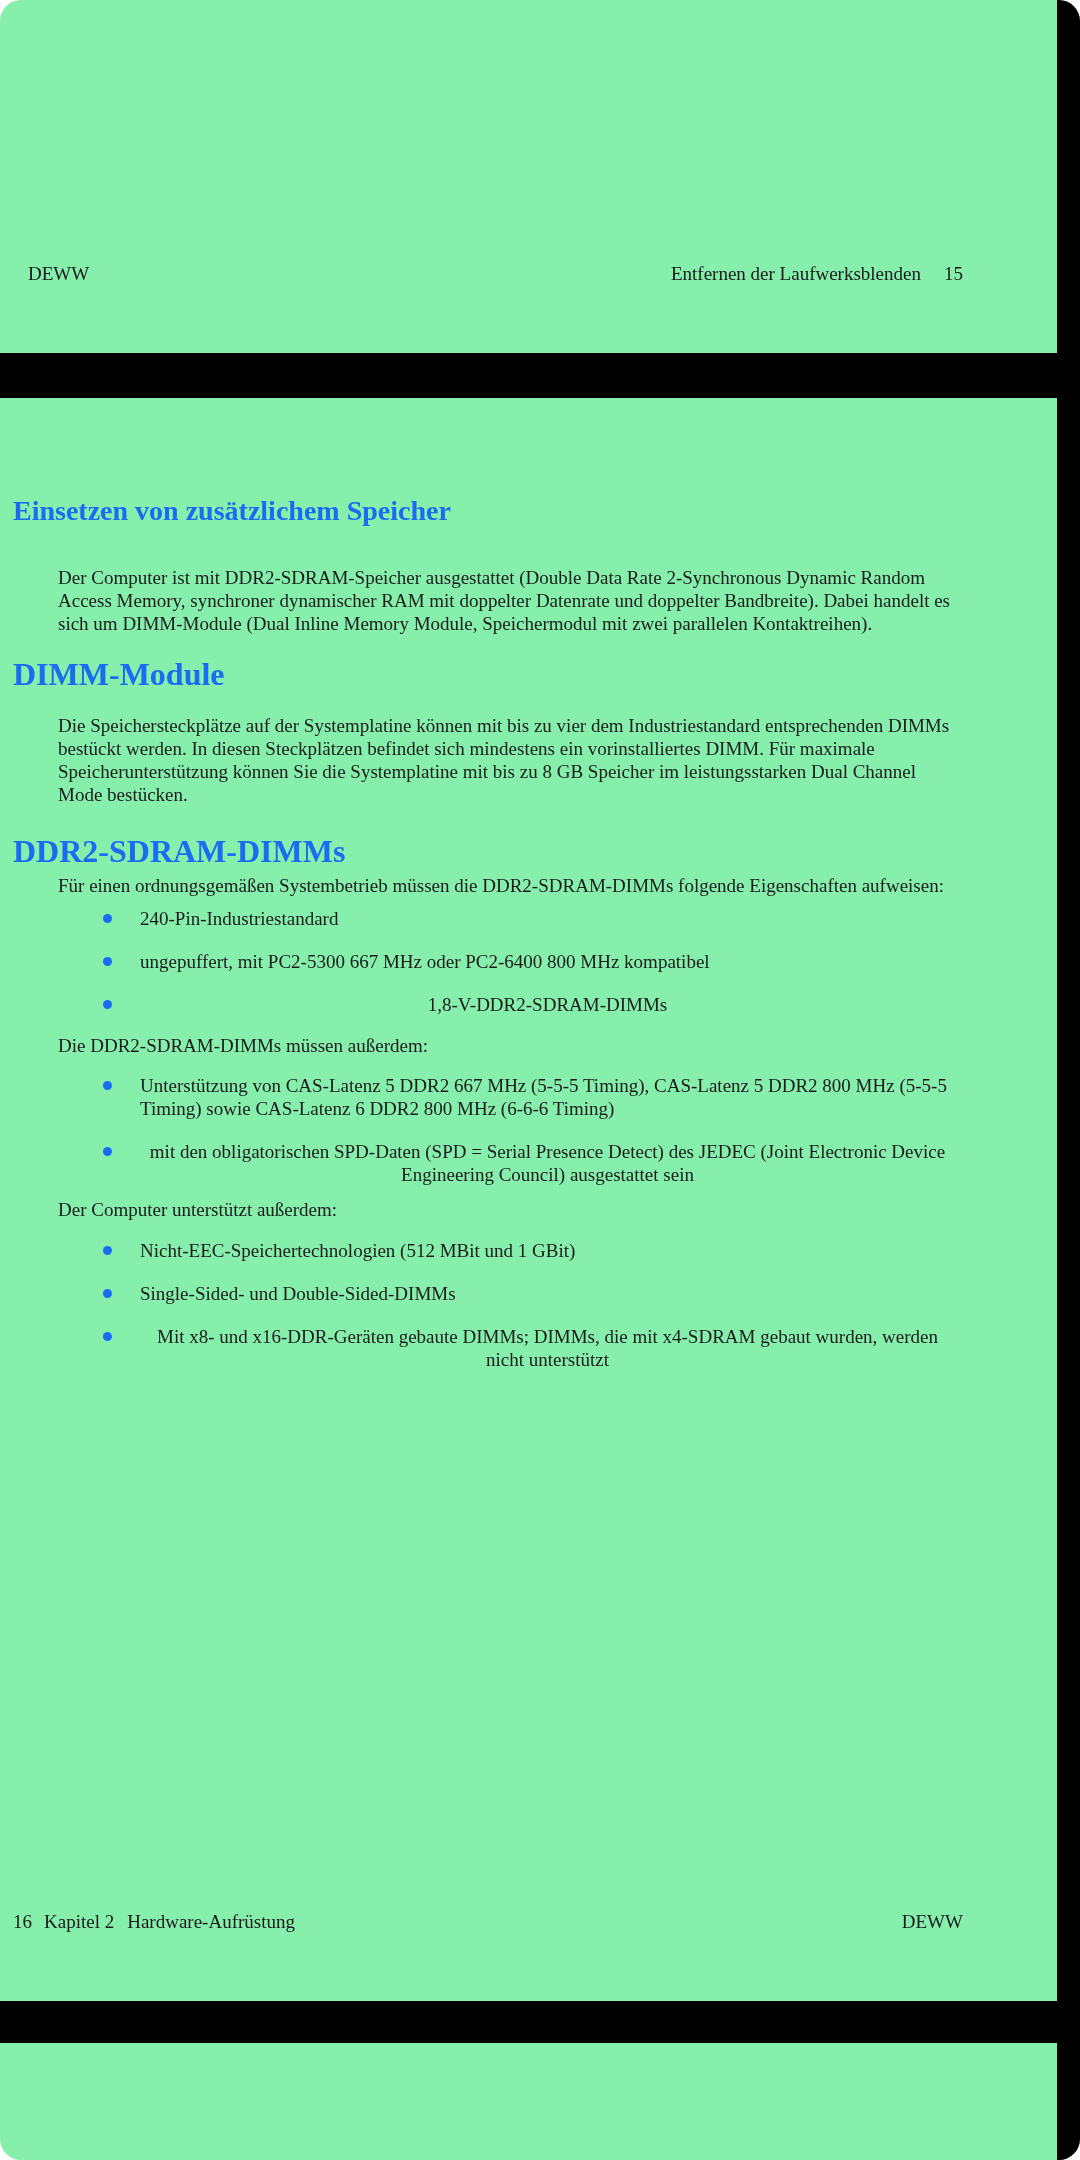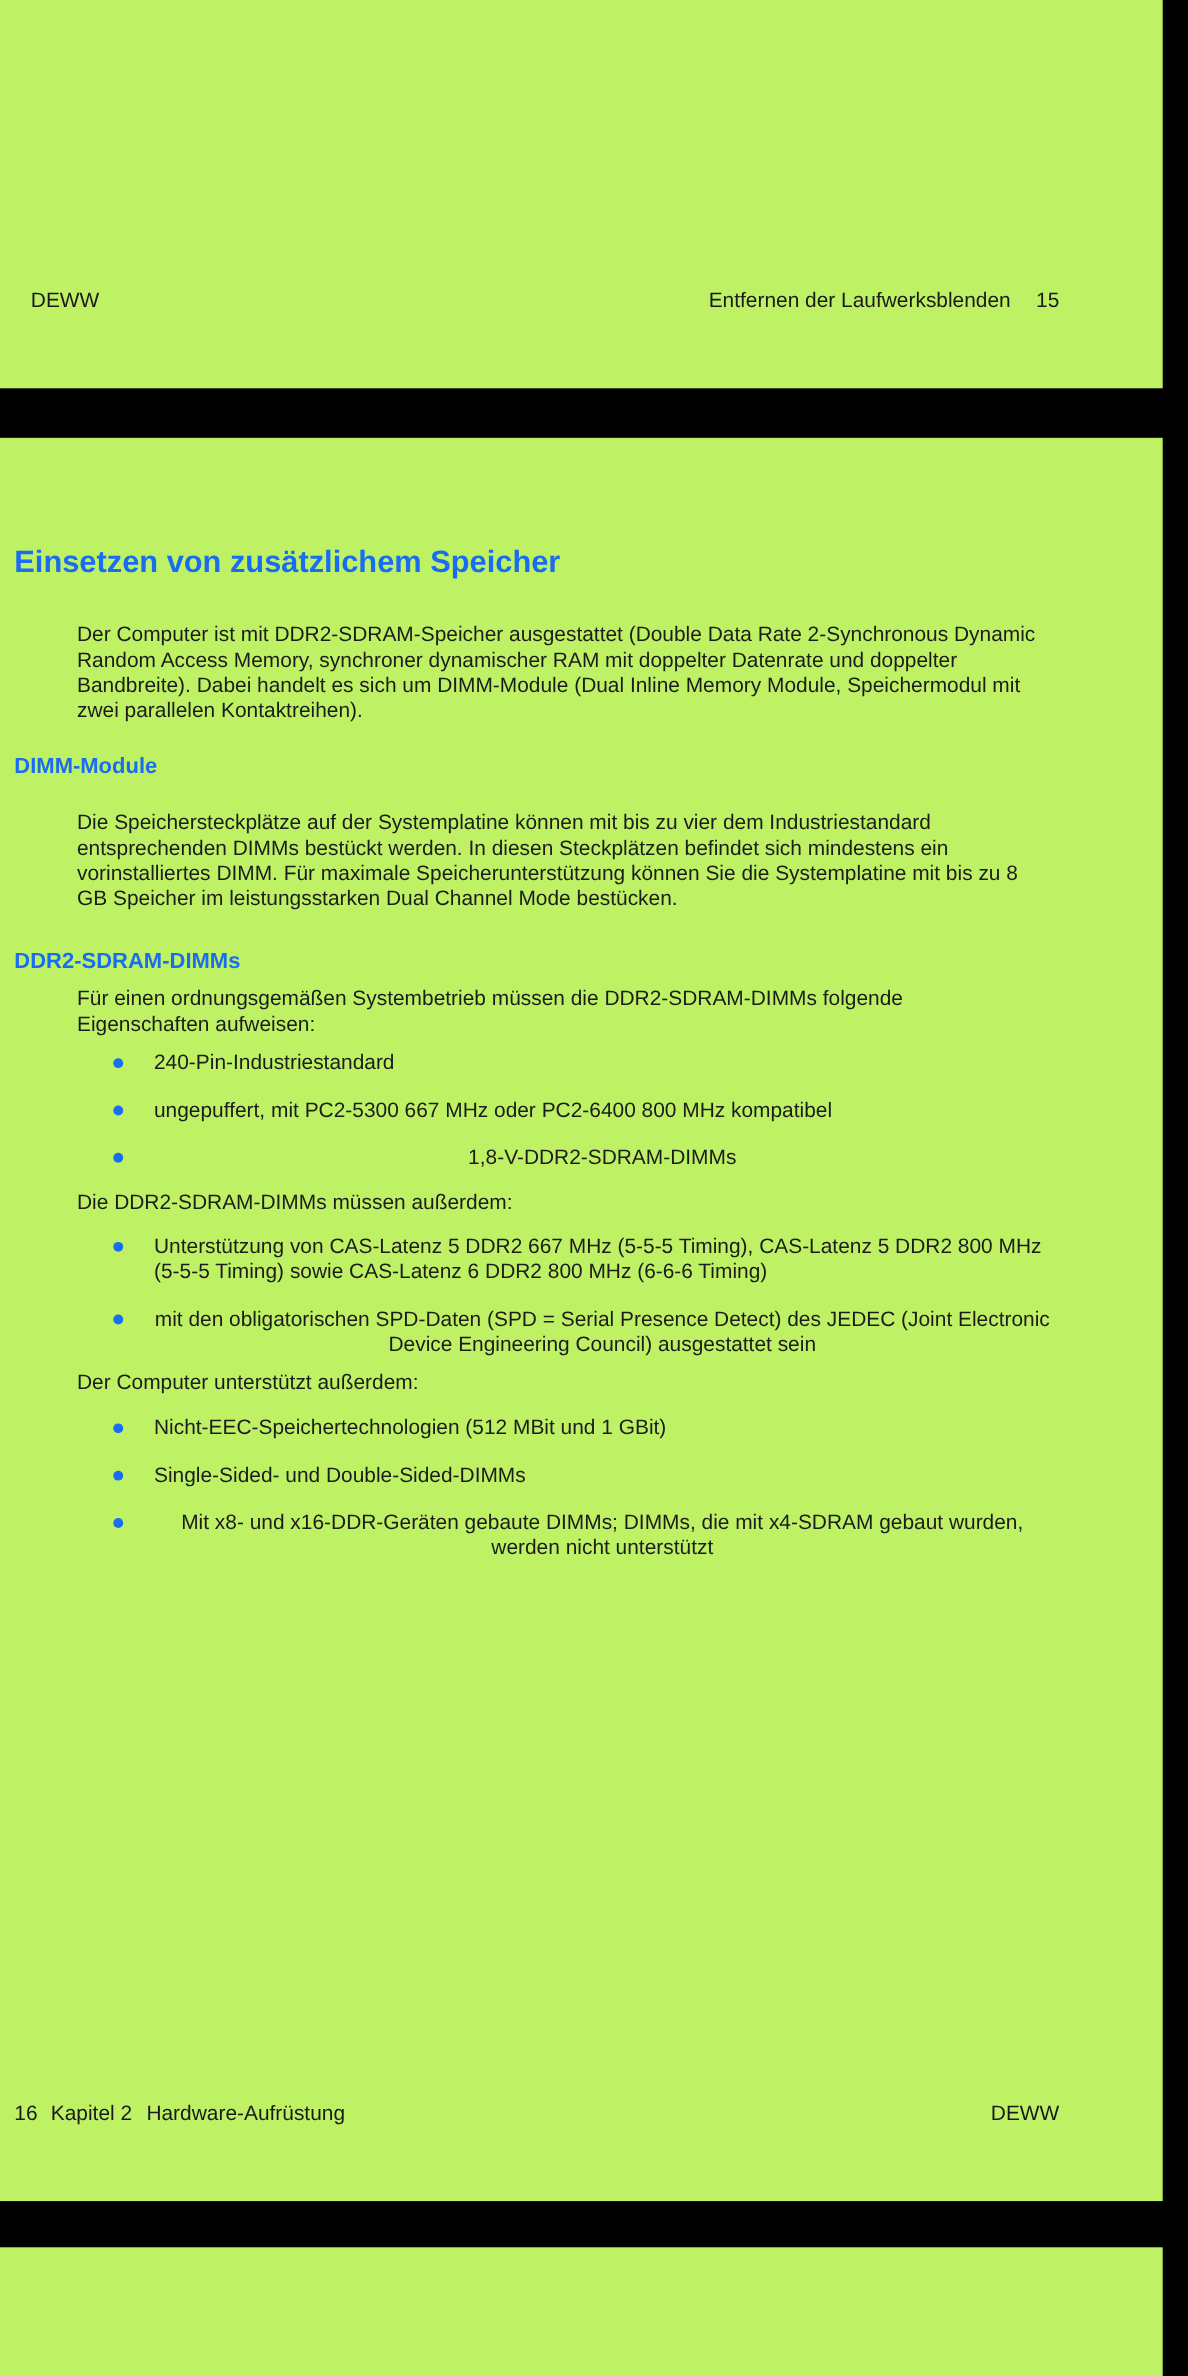--- a/index.html
+++ b/index.html
@@ -1,22 +1,23 @@
 <!DOCTYPE html>
 <html lang="de"><head>
 <meta charset="utf-8">
 <style>
   html,body{margin:0;padding:0;background:#ffffff;}
   .viewport{
     position:relative;
     width:1080px;height:2160px;
-    background:#bef264;
-    font-family:Liberation Sans, sans-serif;
+    background:#86efac;
+    font-family:Liberation Serif, serif;
     color:#1c1c1c;
     overflow:hidden;
+    border-radius:21px;
   }
   
   .band{position:absolute;left:0;width:1080px;background:#000;}
   .band.top{top:353px;height:45px;}
   .band.bottom{top:2001px;height:42px;}
   .right-strip{position:absolute;top:0;right:0;width:23px;height:2160px;background:#000;z-index:9;}
 
   
   .footer-row{
     position:absolute;left:28px;right:117px;
@@ -27,23 +28,23 @@
   .footer-bottom{top:1910px;left:13px;}
   .footer-group{display:flex;gap:23px;align-items:center;}
   .footer-group.left{gap:0;}
   .footer-group.left .seg1{margin-left:12px;}
   .footer-group.left .seg2{margin-left:13px;}
 
   
   .content{position:absolute;top:566px;left:58px;width:897px;font-size:19px;line-height:23px;}
   h1,h2{color:#1a6cf2;font-weight:bold;margin:0;}
   h1{font-size:28px;line-height:30px;margin-left:-45px;}
-  h2{font-size:20px;line-height:28px;margin-left:-45px;}
+  h2{font-size:32px;line-height:28px;margin-left:-45px;}
   .h1-abs{position:absolute;top:496px;left:13px;margin-left:0;}
-  p{margin:12px;}
+  p{margin:0;}
   .p-intro{margin-top:0;}
   .h2-dimm{margin-top:25px;}
   .p-dimm{margin-top:26px;}
   .h2-ddr2{margin-top:31px;}
   .p-lead{margin-top:9px;}
   .p-mid{margin-top:18px;}
   ul.blist{list-style:none;margin:10px 0 0 0;padding:0;}
   ul.blist li{position:relative;padding-left:82px;margin-bottom:20px;}
   ul.blist li:last-child{margin-bottom:0;text-align:center;}
   ul.blist li::before{

